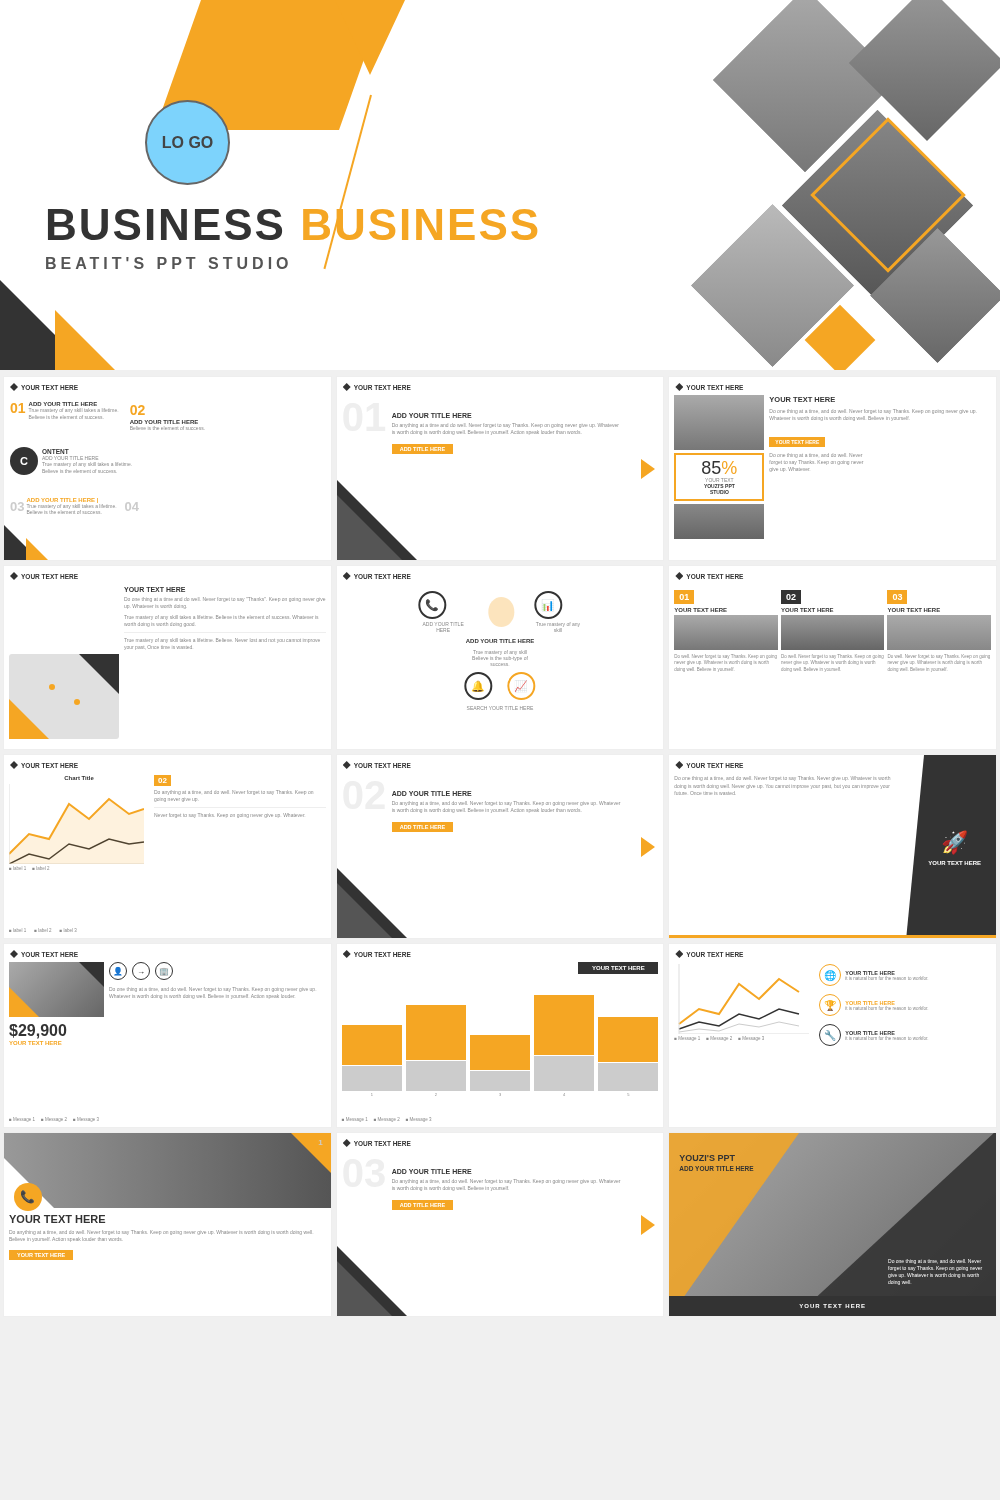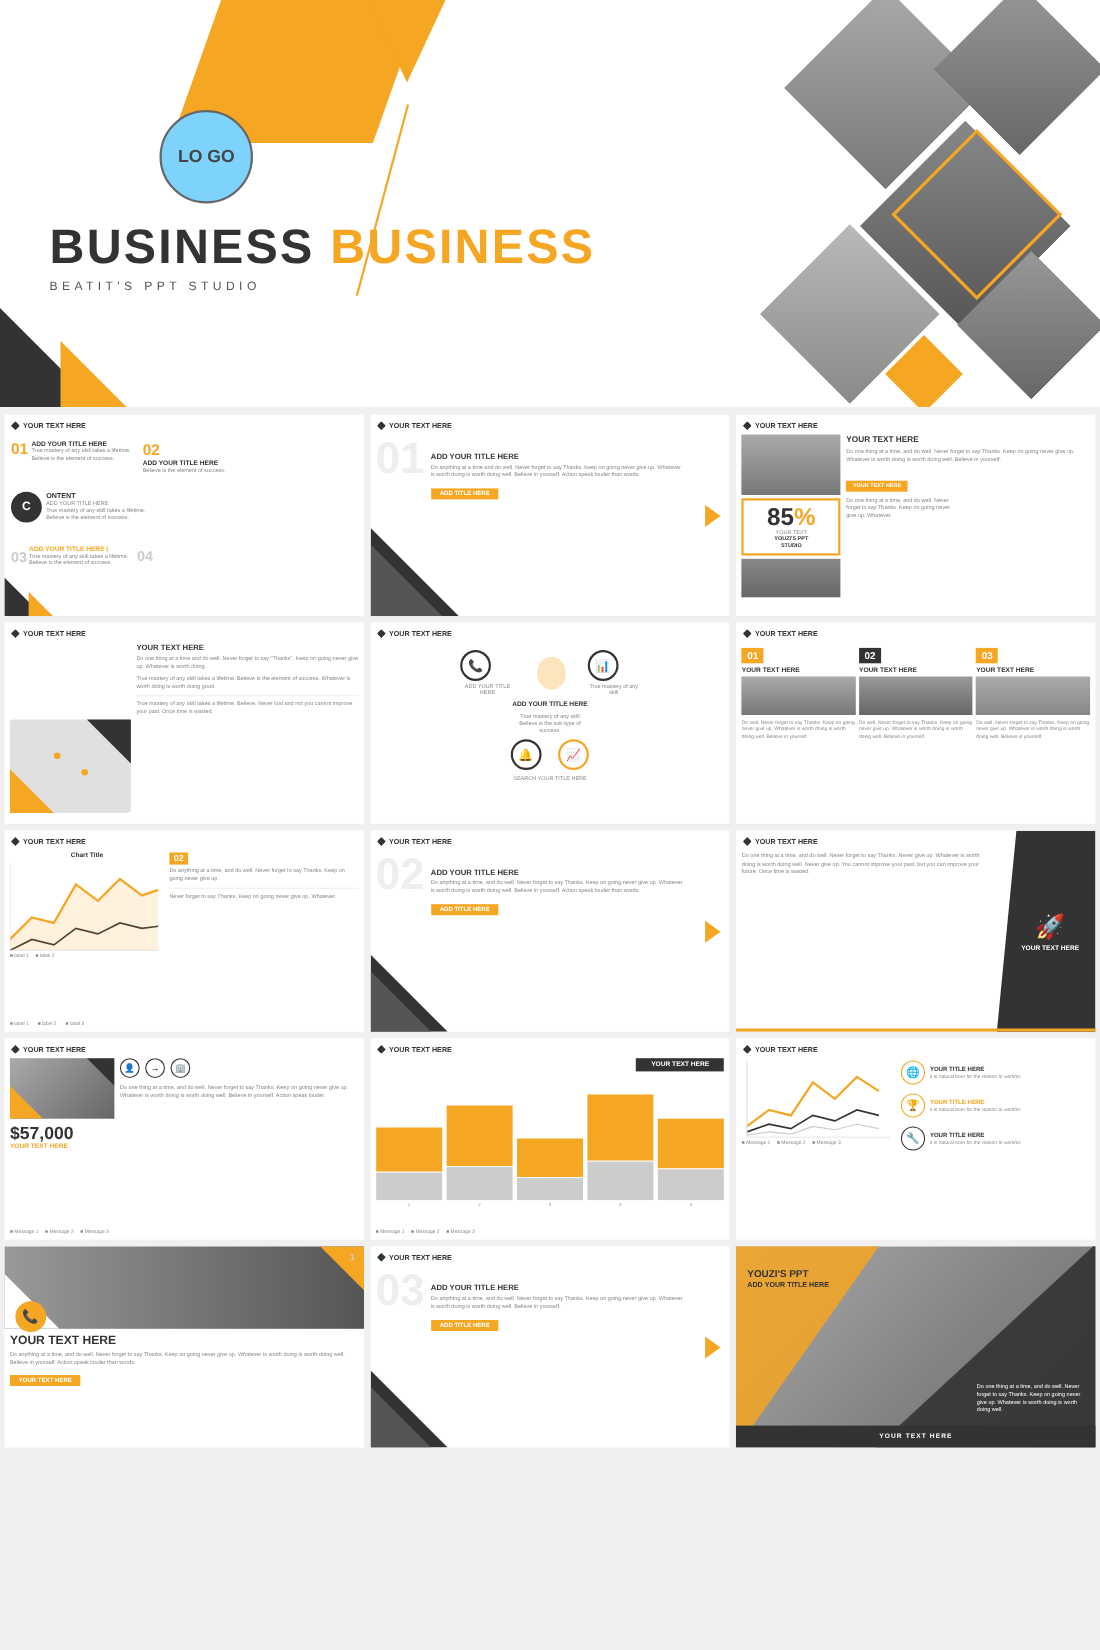--- a/index.html
+++ b/index.html
@@ -78,21 +78,21 @@
 
   <div style="position:absolute;top:100px;left:145px;width:85px;height:85px;border-radius:50%;border:2px solid #666;display:flex;align-items:center;justify-content:center;background:#7dd3fc;z-index:20;">
     <span style="font-size:16px;font-weight:bold;color:#444;text-align:center;line-height:1.2;">LO
 GO</span>
   </div>
 
   <div style="position:absolute;top:200px;left:45px;z-index:20;">
     <div style="font-size:44px;font-weight:900;color:#333;letter-spacing:2px;">
       <span>BUSINESS </span><span style="color:#f5a623;">BUSINESS</span>
     </div>
-    <div style="font-size:11px;font-weight:normal;letter-spacing:4px;color:#555;margin-top:5px;">BEATIT'S PPT STUDIO</div>
+    <div style="font-size:16px;font-weight:bold;letter-spacing:4px;color:#555;margin-top:5px;">BEATIT'S PPT STUDIO</div>
   </div>
 </div>
 
 <div style="position:absolute;top:376px;left:3px;width:994px;">
 
   <div style="display:flex;gap:4px;margin-bottom:4px;">
 
     <div class="slide-thumb" style="flex:1;height:185px;background:#fff;position:relative;overflow:hidden;border:1px solid #eee;">
       <div style="position:absolute;top:6px;left:6px;display:flex;align-items:center;gap:3px;">
         <div style="width:8px;height:8px;background:#333;clip-path:polygon(0 50%,50% 0,100% 50%,50% 100%);"></div>
@@ -164,21 +164,21 @@
     <div class="slide-thumb" style="flex:1;height:185px;background:#fff;position:relative;overflow:hidden;border:1px solid #eee;">
       <div style="position:absolute;top:6px;left:6px;display:flex;align-items:center;gap:3px;">
         <div style="width:8px;height:8px;background:#333;clip-path:polygon(0 50%,50% 0,100% 50%,50% 100%);"></div>
         <span style="font-size:6.5px;font-weight:bold;color:#333;">YOUR TEXT HERE</span>
       </div>
 
       <div style="position:absolute;top:18px;left:5px;width:90px;bottom:5px;">
         <div style="width:100%;height:55px;background:linear-gradient(to bottom,#aaa,#777);margin-bottom:3px;"></div>
 
         <div style="border:2px solid #f5a623;padding:4px;text-align:center;">
-          <div style="font-size:22px;font-weight:700;color:#333;line-height:1;">85<span style="color:#f5a623;">%</span></div>
+          <div style="font-size:18px;font-weight:400;color:#333;line-height:1;">85<span style="color:#f5a623;">%</span></div>
           <div style="font-size:5px;color:#888;">YOUR TEXT</div>
           <div style="font-size:5px;font-weight:bold;color:#333;">YOUZI'S PPT<br>STUDIO</div>
         </div>
         <div style="width:100%;height:35px;background:linear-gradient(to bottom,#888,#666);margin-top:3px;"></div>
       </div>
 
       <div style="position:absolute;top:18px;left:100px;right:5px;">
         <div style="font-size:7.5px;font-weight:bold;color:#333;margin-bottom:4px;">YOUR TEXT HERE</div>
         <div style="font-size:5px;color:#888;line-height:1.4;margin-bottom:8px;">Do one thing at a time, and do well. Never forget to say Thanks. Keep on going never give up. Whatever is worth doing is worth doing well. Believe in yourself.</div>
         <div style="background:#f5a623;padding:2px 6px;font-size:5px;color:#fff;font-weight:bold;display:inline-block;">YOUR TEXT HERE</div>
@@ -368,21 +368,21 @@
         <div style="width:8px;height:8px;background:#333;clip-path:polygon(0 50%,50% 0,100% 50%,50% 100%);"></div>
         <span style="font-size:6.5px;font-weight:bold;color:#333;">YOUR TEXT HERE</span>
       </div>
 
       <div style="position:absolute;top:18px;left:5px;width:95px;height:55px;background:linear-gradient(135deg,#aaa,#666);overflow:hidden;">
         <div style="position:absolute;bottom:0;left:0;width:0;height:0;border-bottom:30px solid #f5a623;border-right:30px solid transparent;"></div>
         <div style="position:absolute;top:0;right:0;width:0;height:0;border-top:25px solid #333;border-left:25px solid transparent;"></div>
       </div>
 
       <div style="position:absolute;top:78px;left:5px;">
-        <div style="font-size:16px;font-weight:900;color:#333;">$57,000</div>
+        <div style="font-size:16px;font-weight:900;color:#333;">$29,900</div>
         <div style="font-size:6px;font-weight:bold;color:#f5a623;">YOUR TEXT HERE</div>
       </div>
 
       <div style="position:absolute;top:18px;left:105px;display:flex;gap:5px;">
         <div style="width:18px;height:18px;border-radius:50%;border:1.5px solid #333;display:flex;align-items:center;justify-content:center;font-size:8px;">👤</div>
         <div style="width:18px;height:18px;border-radius:50%;border:1.5px solid #333;display:flex;align-items:center;justify-content:center;font-size:8px;">→</div>
         <div style="width:18px;height:18px;border-radius:50%;border:1.5px solid #333;display:flex;align-items:center;justify-content:center;font-size:8px;">🏢</div>
       </div>
 
       <div style="position:absolute;top:42px;left:105px;right:5px;">

